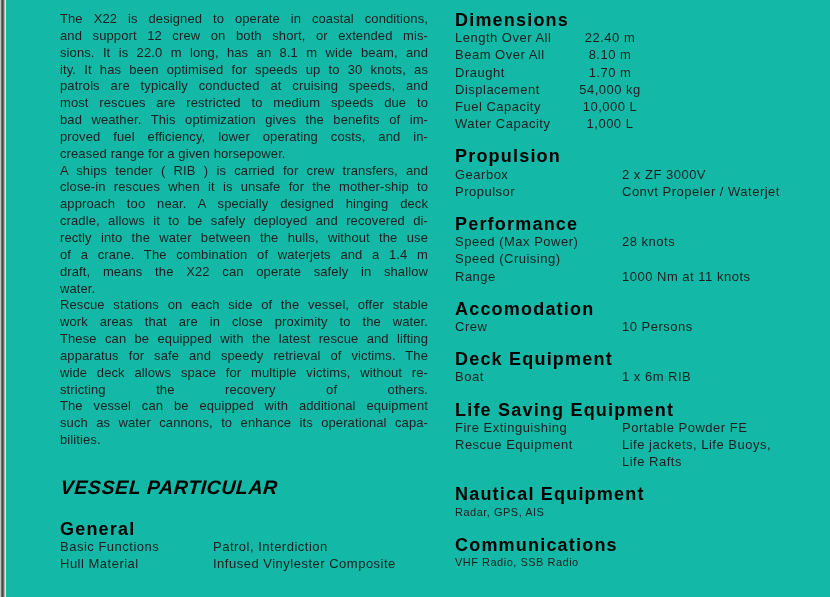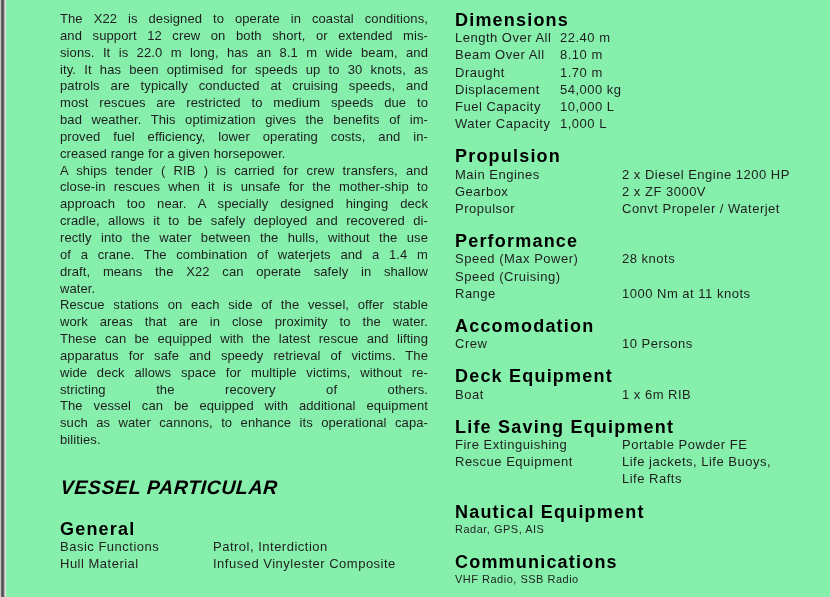--- a/index.html
+++ b/index.html
@@ -1,19 +1,19 @@
 <!DOCTYPE html>
 <html><head>
 <meta charset="utf-8">
 <style>
   html,body{margin:0;padding:0;background:#ffffff;}
   .page{
     position:relative;
     width:830px;height:597px;
-    background:#86efac;
+    background:#14b8a6;
     overflow:hidden;
     font-family:"Liberation Sans",sans-serif;
     color:#1e1e1e;
   }
   .page-edge{
     position:absolute;left:0;top:0;bottom:0;width:6px;
     background:linear-gradient(90deg,#ececec 0px,#9a9a9a 1px,#474747 2px,#474747 3px,#949494 4px,#fdfdfd 6px);
   }
   
   .left-col{position:absolute;left:60px;top:11px;width:368px;}
@@ -30,21 +30,21 @@
   
   .sec-title{
     margin:0;font-size:18px;font-weight:bold;color:#000;
     letter-spacing:1.2px;line-height:17.2px;
   }
   .section{margin-bottom:16px;}
   .row{display:flex;line-height:17.2px;font-size:13px;}
   .row .label{flex:0 0 167px;letter-spacing:0.5px;}
   .row .value{flex:1;letter-spacing:0.5px;white-space:pre-line;}
   .section.val-right .row .label{flex:0 0 105px;}
-  .section.val-right .row .value{flex:0 0 100px;text-align:left;}
+  .section.val-right .row .value{flex:0 0 100px;text-align:center;}
   .section .plain{font-size:11px;line-height:17.2px;letter-spacing:0.5px;}
   
   .general .row .label{flex:0 0 153px;}
   
   .right-col{position:absolute;left:455px;top:12px;width:345px;}
 </style>
 </head>
 <body>
 
 <div class="page">
@@ -127,24 +127,20 @@
             <span class="value">10,000 L</span>
           </div>
           <div class="row">
             <span class="label">Water Capacity</span>
             <span class="value">1,000 L</span>
           </div>
         </section>
         <section class="section">
           <h2 class="sec-title">Propulsion</h2>
           <div class="row">
-            <span class="label">Main Engines</span>
-            <span class="value">2 x Diesel Engine 1200 HP</span>
-          </div>
-          <div class="row">
             <span class="label">Gearbox</span>
             <span class="value">2 x ZF 3000V</span>
           </div>
           <div class="row">
             <span class="label">Propulsor</span>
             <span class="value">Convt Propeler / Waterjet</span>
           </div>
         </section>
         <section class="section">
           <h2 class="sec-title">Performance</h2>

